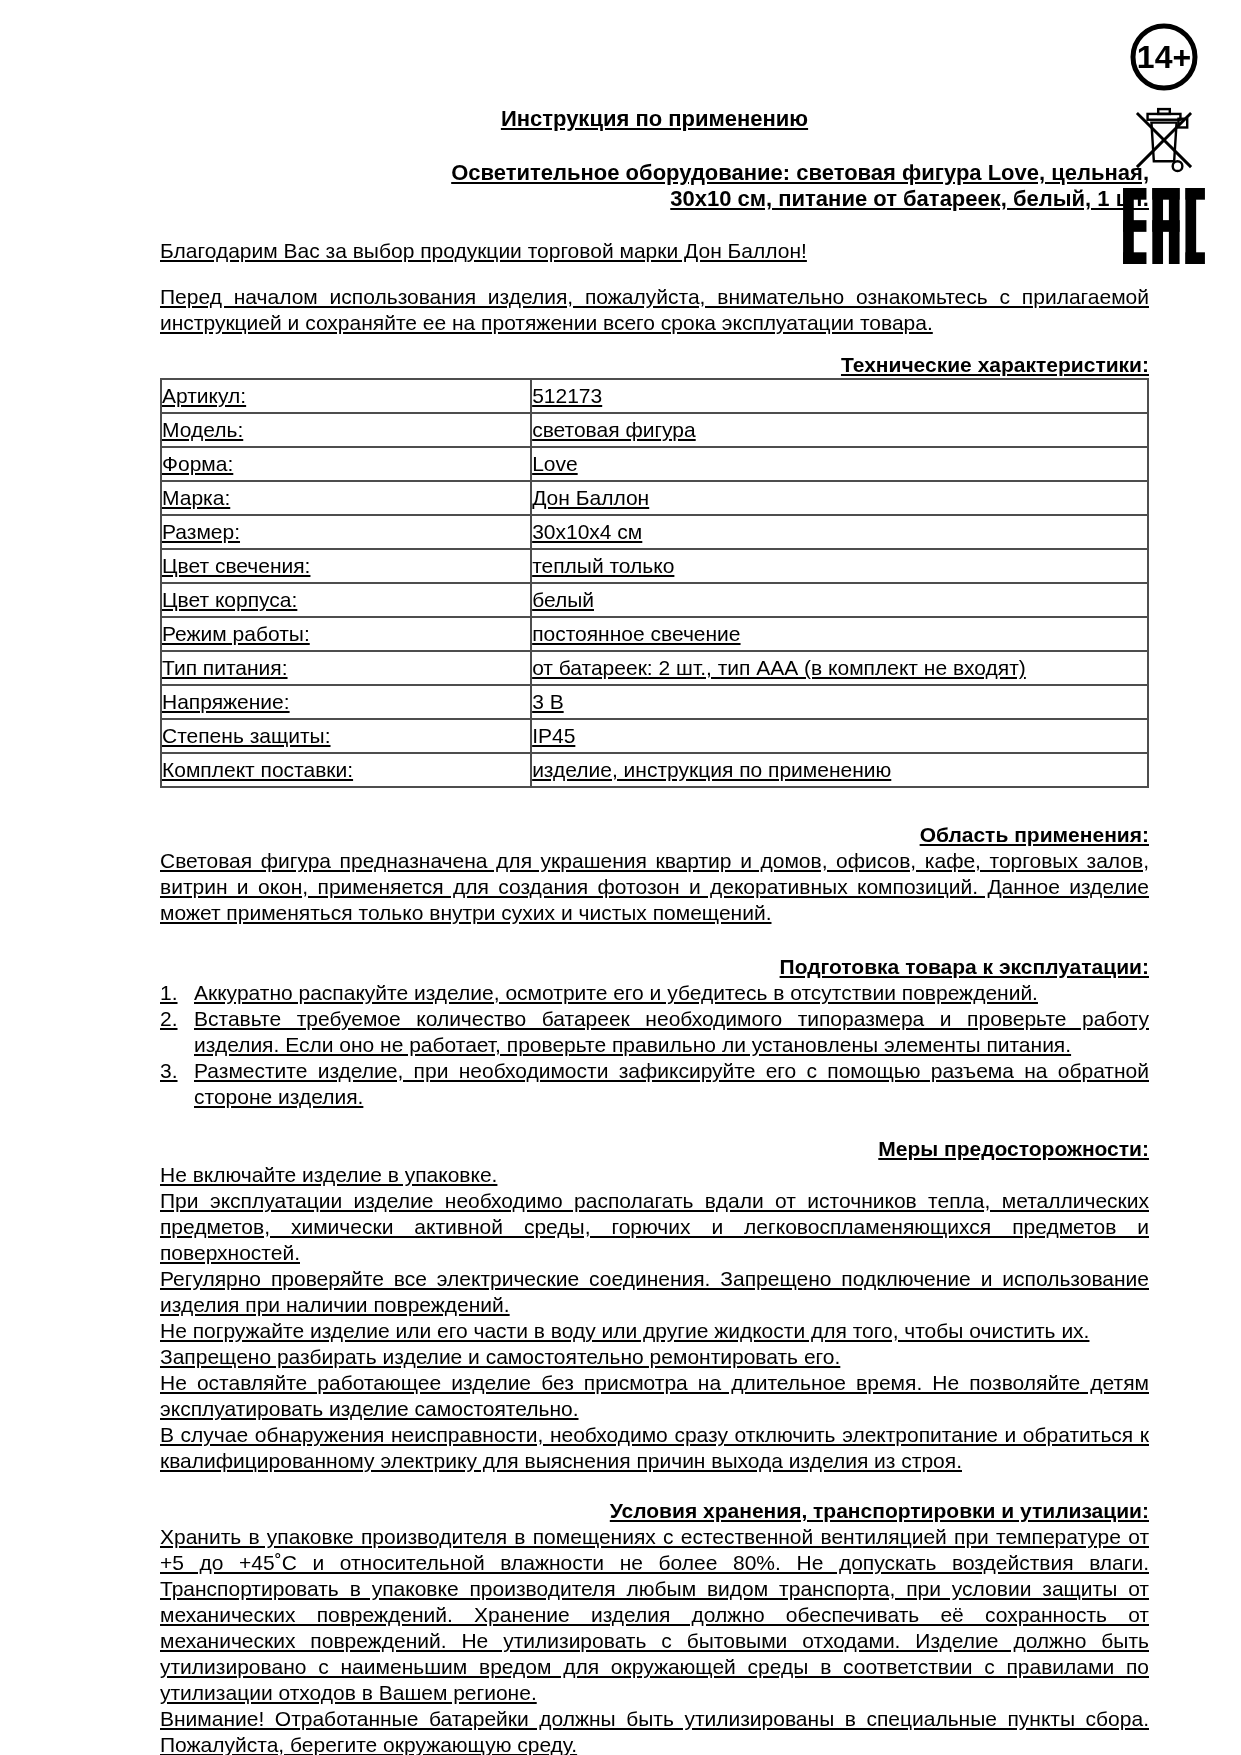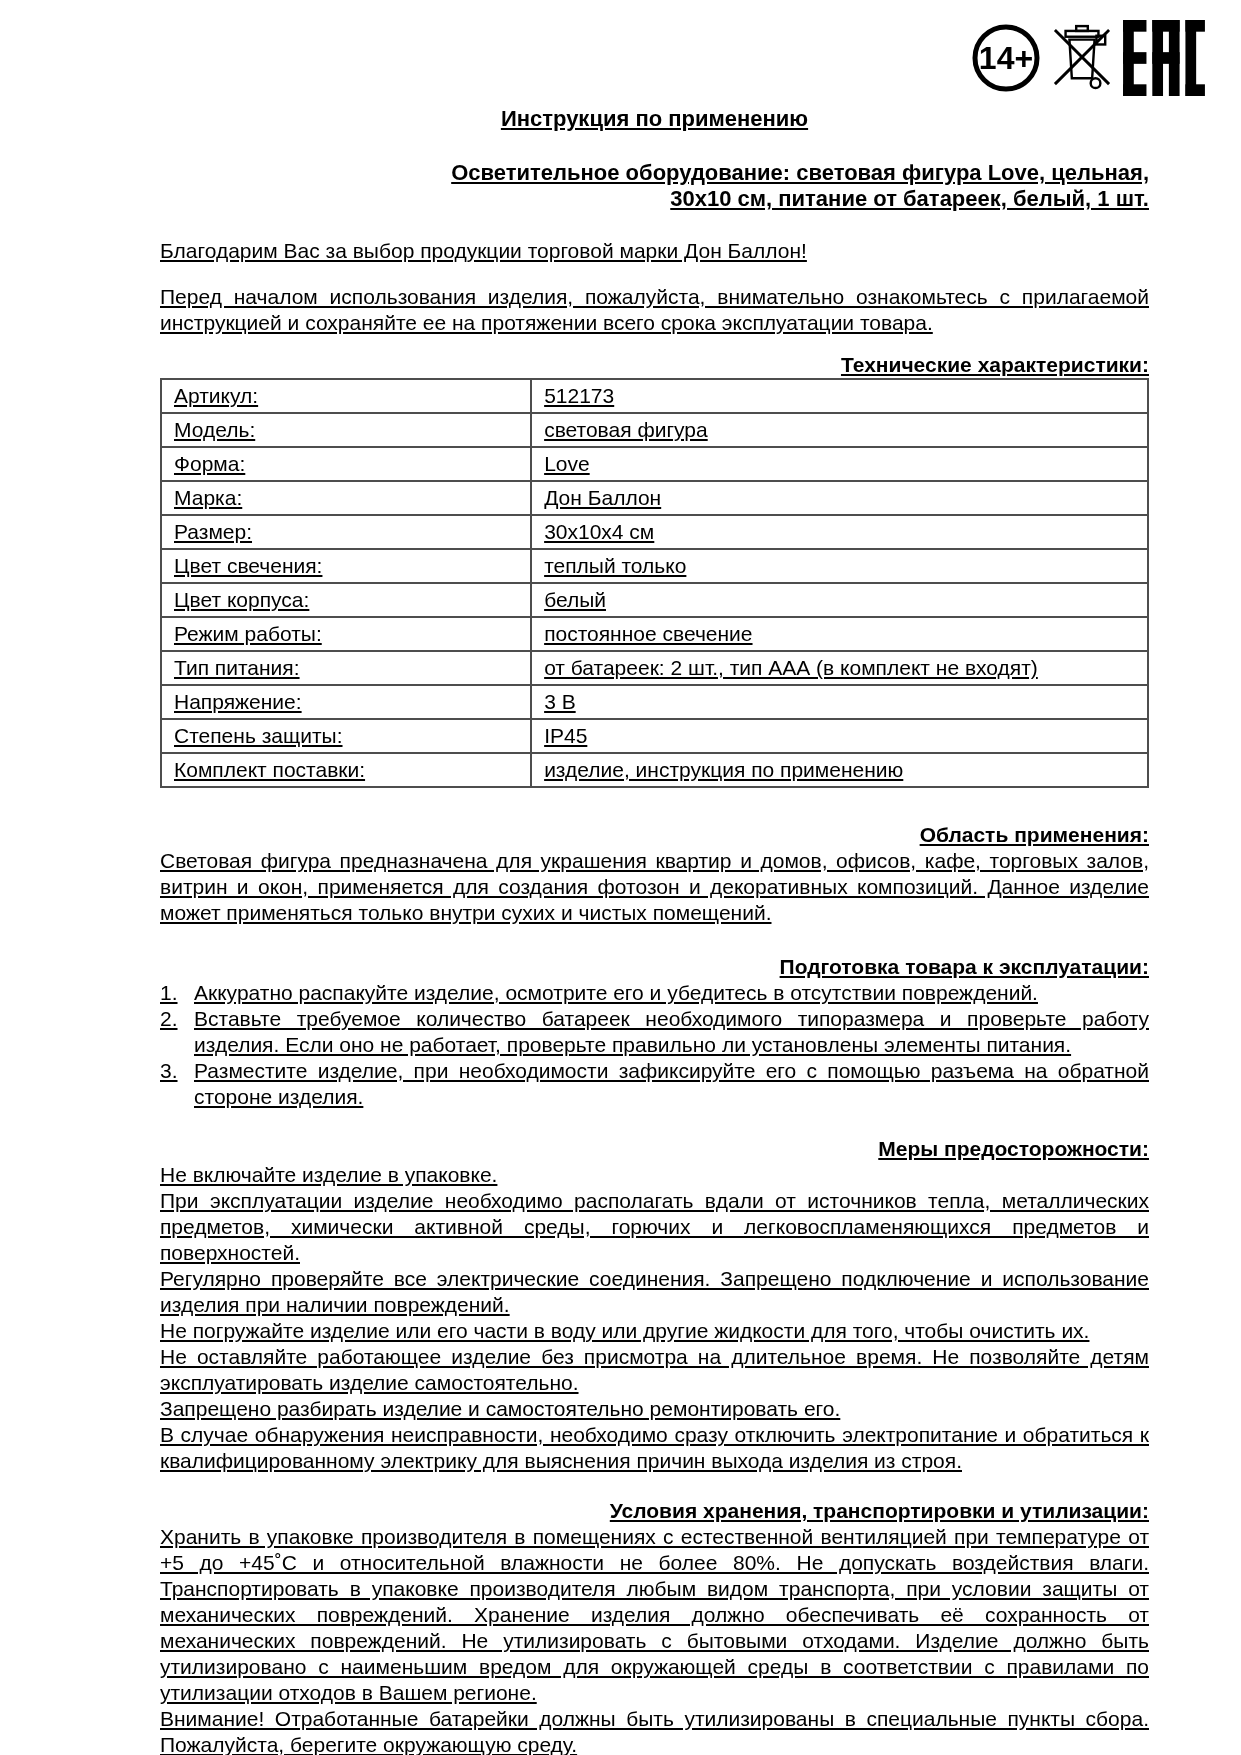--- a/index.html
+++ b/index.html
@@ -3,36 +3,36 @@
 <meta charset="utf-8">
 <style>
   html,body { margin:0; padding:0; background:#e8e8e8; }
   .page {
     width:1241px; height:1755px; background:#ffffff; color:#000;
     font-family:"Liberation Sans", sans-serif; font-size:21px; line-height:26px;
     position:relative; margin:0 auto; overflow:hidden; box-sizing:border-box;
   }
   .badges {
     position:absolute; top:20px; right:36px;
-    display:flex; align-items:center; gap:12px;
+    display:flex; align-items:center; gap:12px;flex-direction:column;
   }
   .content { position:absolute; left:160px; right:92px; top:0;text-decoration:underline; }
   .title { margin-top:106px; text-align:center; font-weight:bold; font-size:22px; }
   .subtitle { margin-top:28px; text-align:right; font-weight:bold; font-size:22px; }
   .p-intro1 { margin-top:26px; }
   .p-intro2 { margin-top:20px; text-align:justify; }
   .heading { font-weight:bold;text-align:right; }
   .h-specs { margin-top:16px; }
   .h-app { margin-top:34px; }
   .h-prep { margin-top:28px; }
   .h-prec { margin-top:26px; }
   .h-storage { margin-top:24px; }
   table.specs { width:100%; border-collapse:collapse; margin:0; }
   table.specs td {
-    border:2px solid #4d4d4d; padding:3px 12px; vertical-align:middle;
+    border:2px solid #4d4d4d; padding:3px 0; vertical-align:middle;
   }
   table.specs td.lbl { width:37.5%; }
   .just { text-align:justify; margin:0; }
   .olist { margin:0; }
   .li { display:flex; }
   .li-num { flex:none; width:34px; }
   .li-text { flex:1; text-align:justify; }
   p { margin:0; }
 </style>
 </head>
@@ -158,22 +158,22 @@
         <span class="li-num">3.</span>
         <span class="li-text">Разместите изделие, при необходимости зафиксируйте его с помощью разъема на обратной стороне изделия.</span>
       </div>
     </div>
 
     <div class="heading h-prec">Меры предосторожности:</div>
     <p class="just">Не включайте изделие в упаковке.</p>
     <p class="just">При эксплуатации изделие необходимо располагать вдали от источников тепла, металлических предметов, химически активной среды, горючих и легковоспламеняющихся предметов и поверхностей.</p>
     <p class="just">Регулярно проверяйте все электрические соединения. Запрещено подключение и использование изделия при наличии повреждений.</p>
     <p class="just">Не погружайте изделие или его части в воду или другие жидкости для того, чтобы очистить их.</p>
+    <p class="just">Запрещено разбирать изделие и самостоятельно ремонтировать его.</p>
     <p class="just">Не оставляйте работающее изделие без присмотра на длительное время. Не позволяйте детям эксплуатировать изделие самостоятельно.</p>
-    <p class="just">Запрещено разбирать изделие и самостоятельно ремонтировать его.</p>
     <p class="just">В случае обнаружения неисправности, необходимо сразу отключить электропитание и обратиться к квалифицированному электрику для выяснения причин выхода изделия из строя.</p>
 
     <div class="heading h-storage">Условия хранения, транспортировки и утилизации:</div>
     <p class="just">Хранить в упаковке производителя в помещениях с естественной вентиляцией при температуре от +5 до +45˚С и относительной влажности не более 80%. Не допускать воздействия влаги. Транспортировать в упаковке производителя любым видом транспорта, при условии защиты от механических повреждений. Хранение изделия должно обеспечивать её сохранность от механических повреждений. Не утилизировать с бытовыми отходами. Изделие должно быть утилизировано с наименьшим вредом для окружающей среды в соответствии с правилами по утилизации отходов в Вашем регионе.</p>
     <p class="just">Внимание! Отработанные батарейки должны быть утилизированы в специальные пункты сбора. Пожалуйста, берегите окружающую среду.</p>
 
   </div>
 </div>
 
 </body></html>

